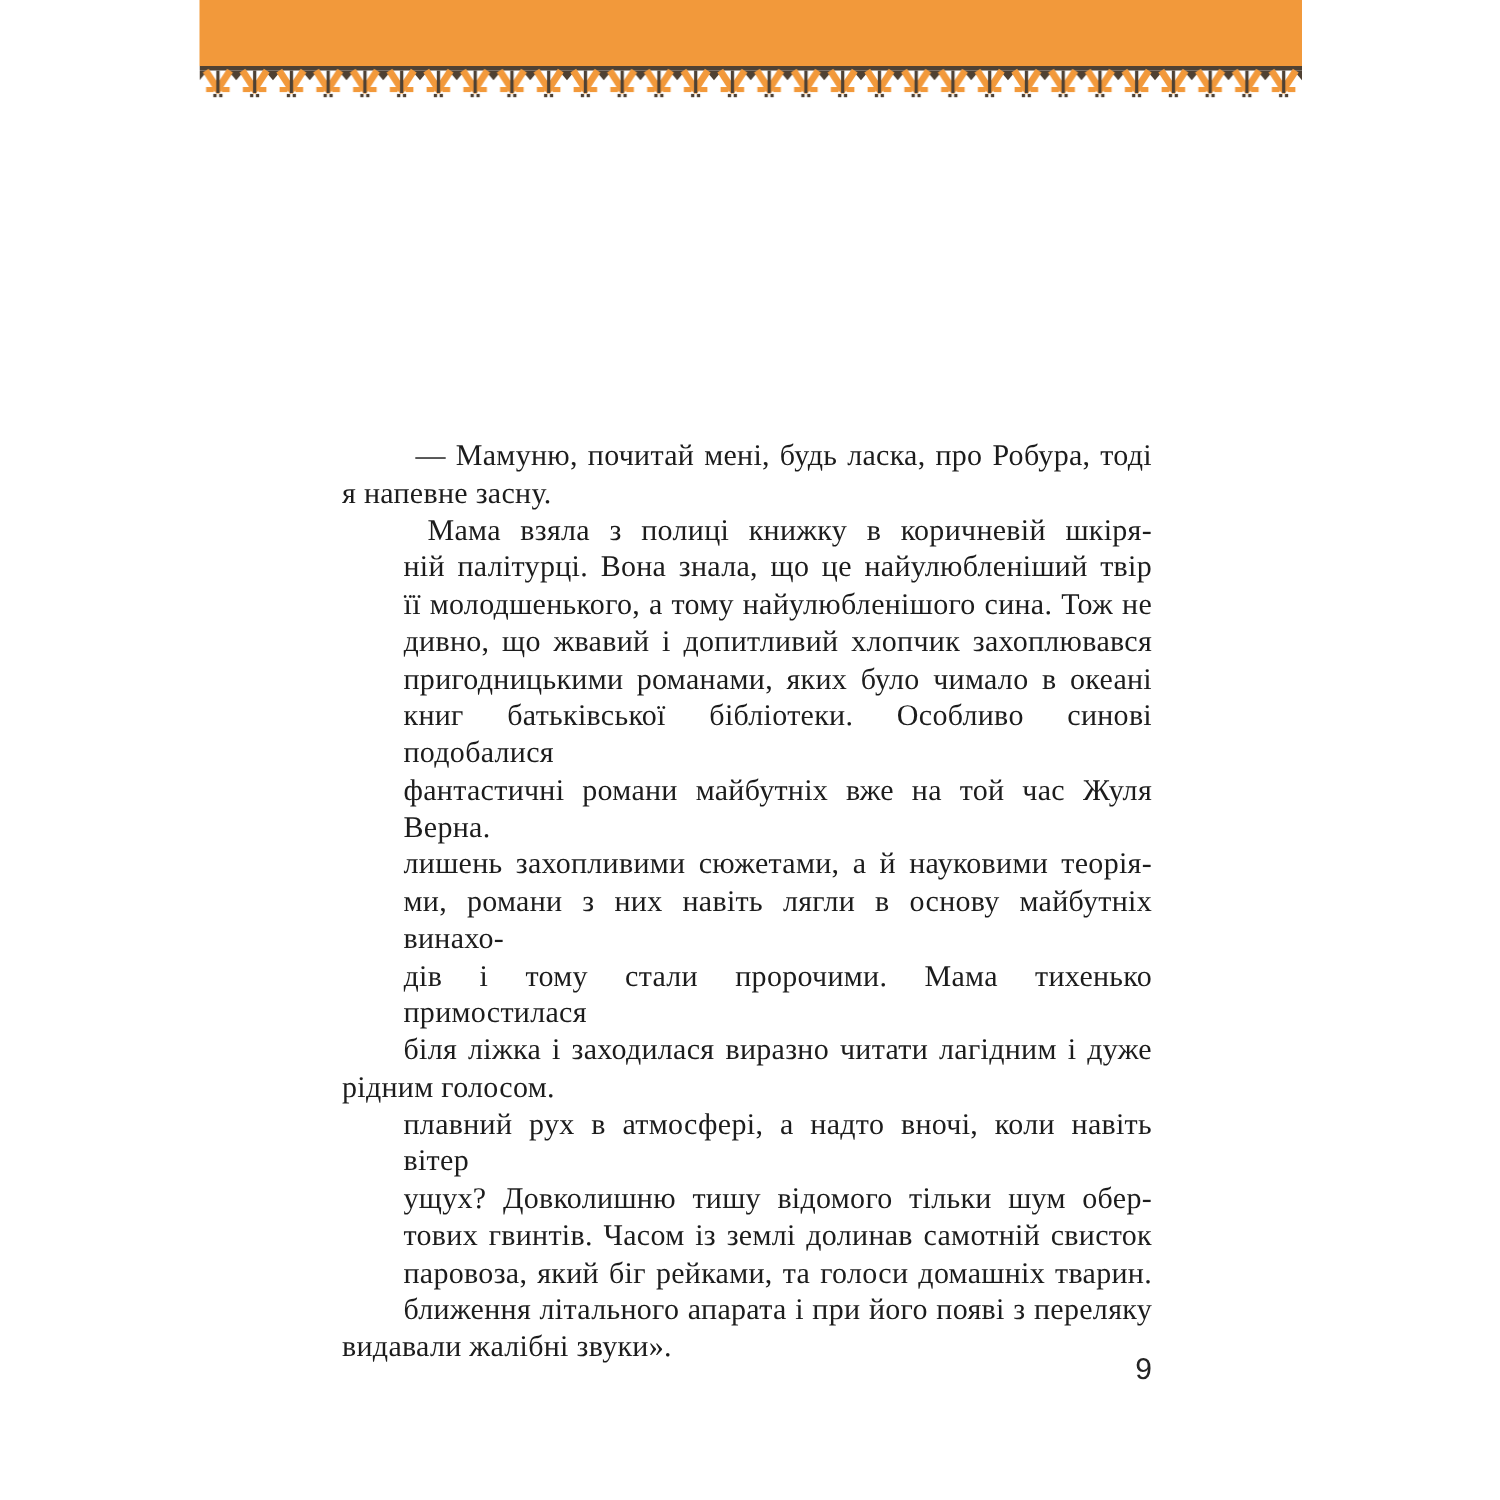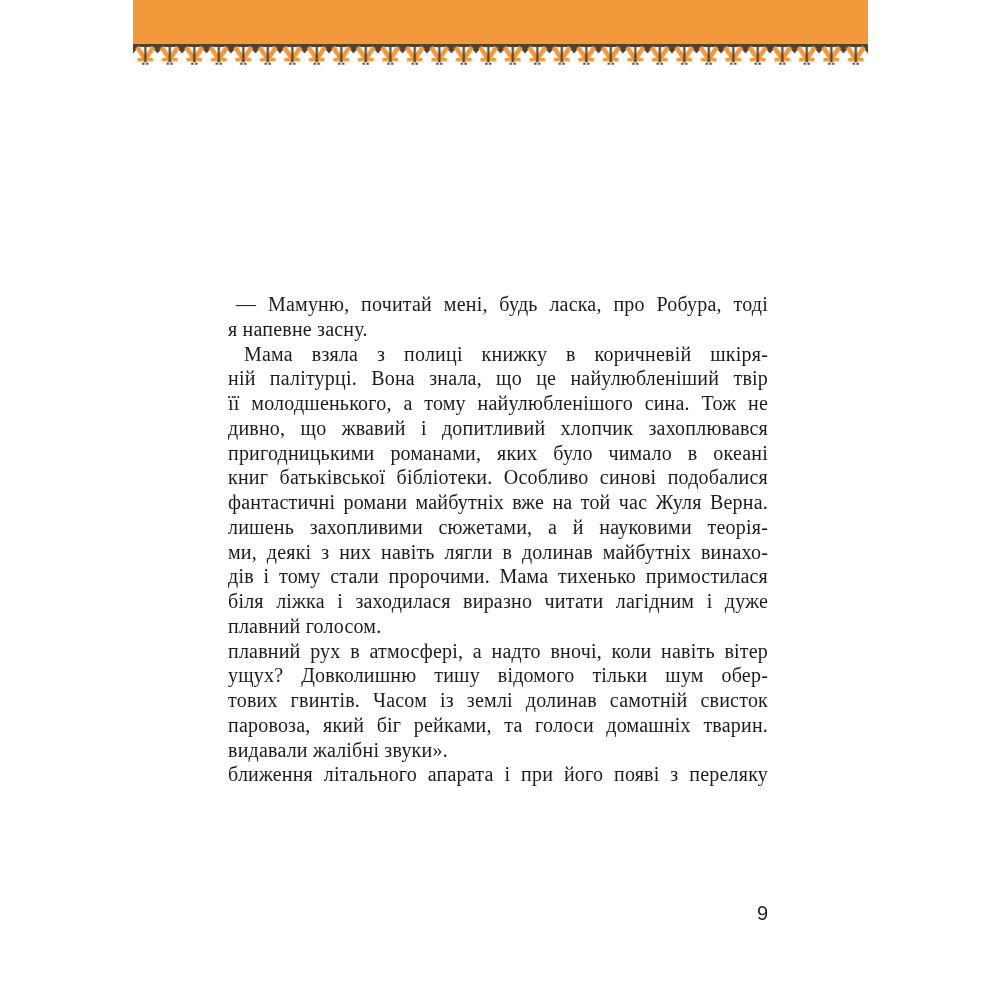--- a/index.html
+++ b/index.html
@@ -46,20 +46,21 @@
     letter-spacing: 0.2px;
   }
   .paragraph { margin: 0; }
   .text-line {
     white-space: normal;
     overflow: hidden;
   }
   .text-line.jl {
     text-align: justify;
     text-align-last: justify;
+    margin-left: 41px;
   }
   .text-line.first { padding-left: 16px; }
   .paragraph:first-child .text-line.first { padding-left: 8px; }
 
   
   .folio {
     position: absolute;
     left: 228px;
     top: 902px;
     width: 540px;
@@ -105,28 +106,28 @@
     </div>
     <div class="paragraph">
       <div class="text-line first jl">Мама взяла з полиці книжку в коричневій шкіря-</div>
       <div class="text-line jl">ній палітурці. Вона знала, що це найулюбленіший твір</div>
       <div class="text-line jl">її молодшенького, а тому найулюбленішого сина. Тож не</div>
       <div class="text-line jl">дивно, що жвавий і допитливий хлопчик захоплювався</div>
       <div class="text-line jl">пригодницькими романами, яких було чимало в океані</div>
       <div class="text-line jl">книг батьківської бібліотеки. Особливо синові подобалися</div>
       <div class="text-line jl">фантастичні романи майбутніх вже на той час Жуля Верна.</div>
       <div class="text-line jl">лишень захопливими сюжетами, а й науковими теорія-</div>
-      <div class="text-line jl">ми, деякі з них навіть лягли в долинав майбутніх винахо-</div>
+      <div class="text-line jl">ми, романи з них навіть лягли в основу майбутніх винахо-</div>
       <div class="text-line jl">дів і тому стали пророчими. Мама тихенько примостилася</div>
       <div class="text-line jl">біля ліжка і заходилася виразно читати лагідним і дуже</div>
-      <div class="text-line">плавний голосом.</div>
+      <div class="text-line">рідним голосом.</div>
     </div>
     <div class="paragraph">
       <div class="text-line jl">плавний рух в атмосфері, а надто вночі, коли навіть вітер</div>
       <div class="text-line jl">ущух? Довколишню тишу відомого тільки шум обер-</div>
       <div class="text-line jl">тових гвинтів. Часом із землі долинав самотній свисток</div>
       <div class="text-line jl">паровоза, який біг рейками, та голоси домашніх тварин.</div>
+      <div class="text-line jl">ближення літального апарата і при його появі з переляку</div>
       <div class="text-line">видавали жалібні звуки».</div>
-      <div class="text-line jl">ближення літального апарата і при його появі з переляку</div>
     </div>
   </div>
 
 <div class="folio">9</div>
 
 </body></html>

